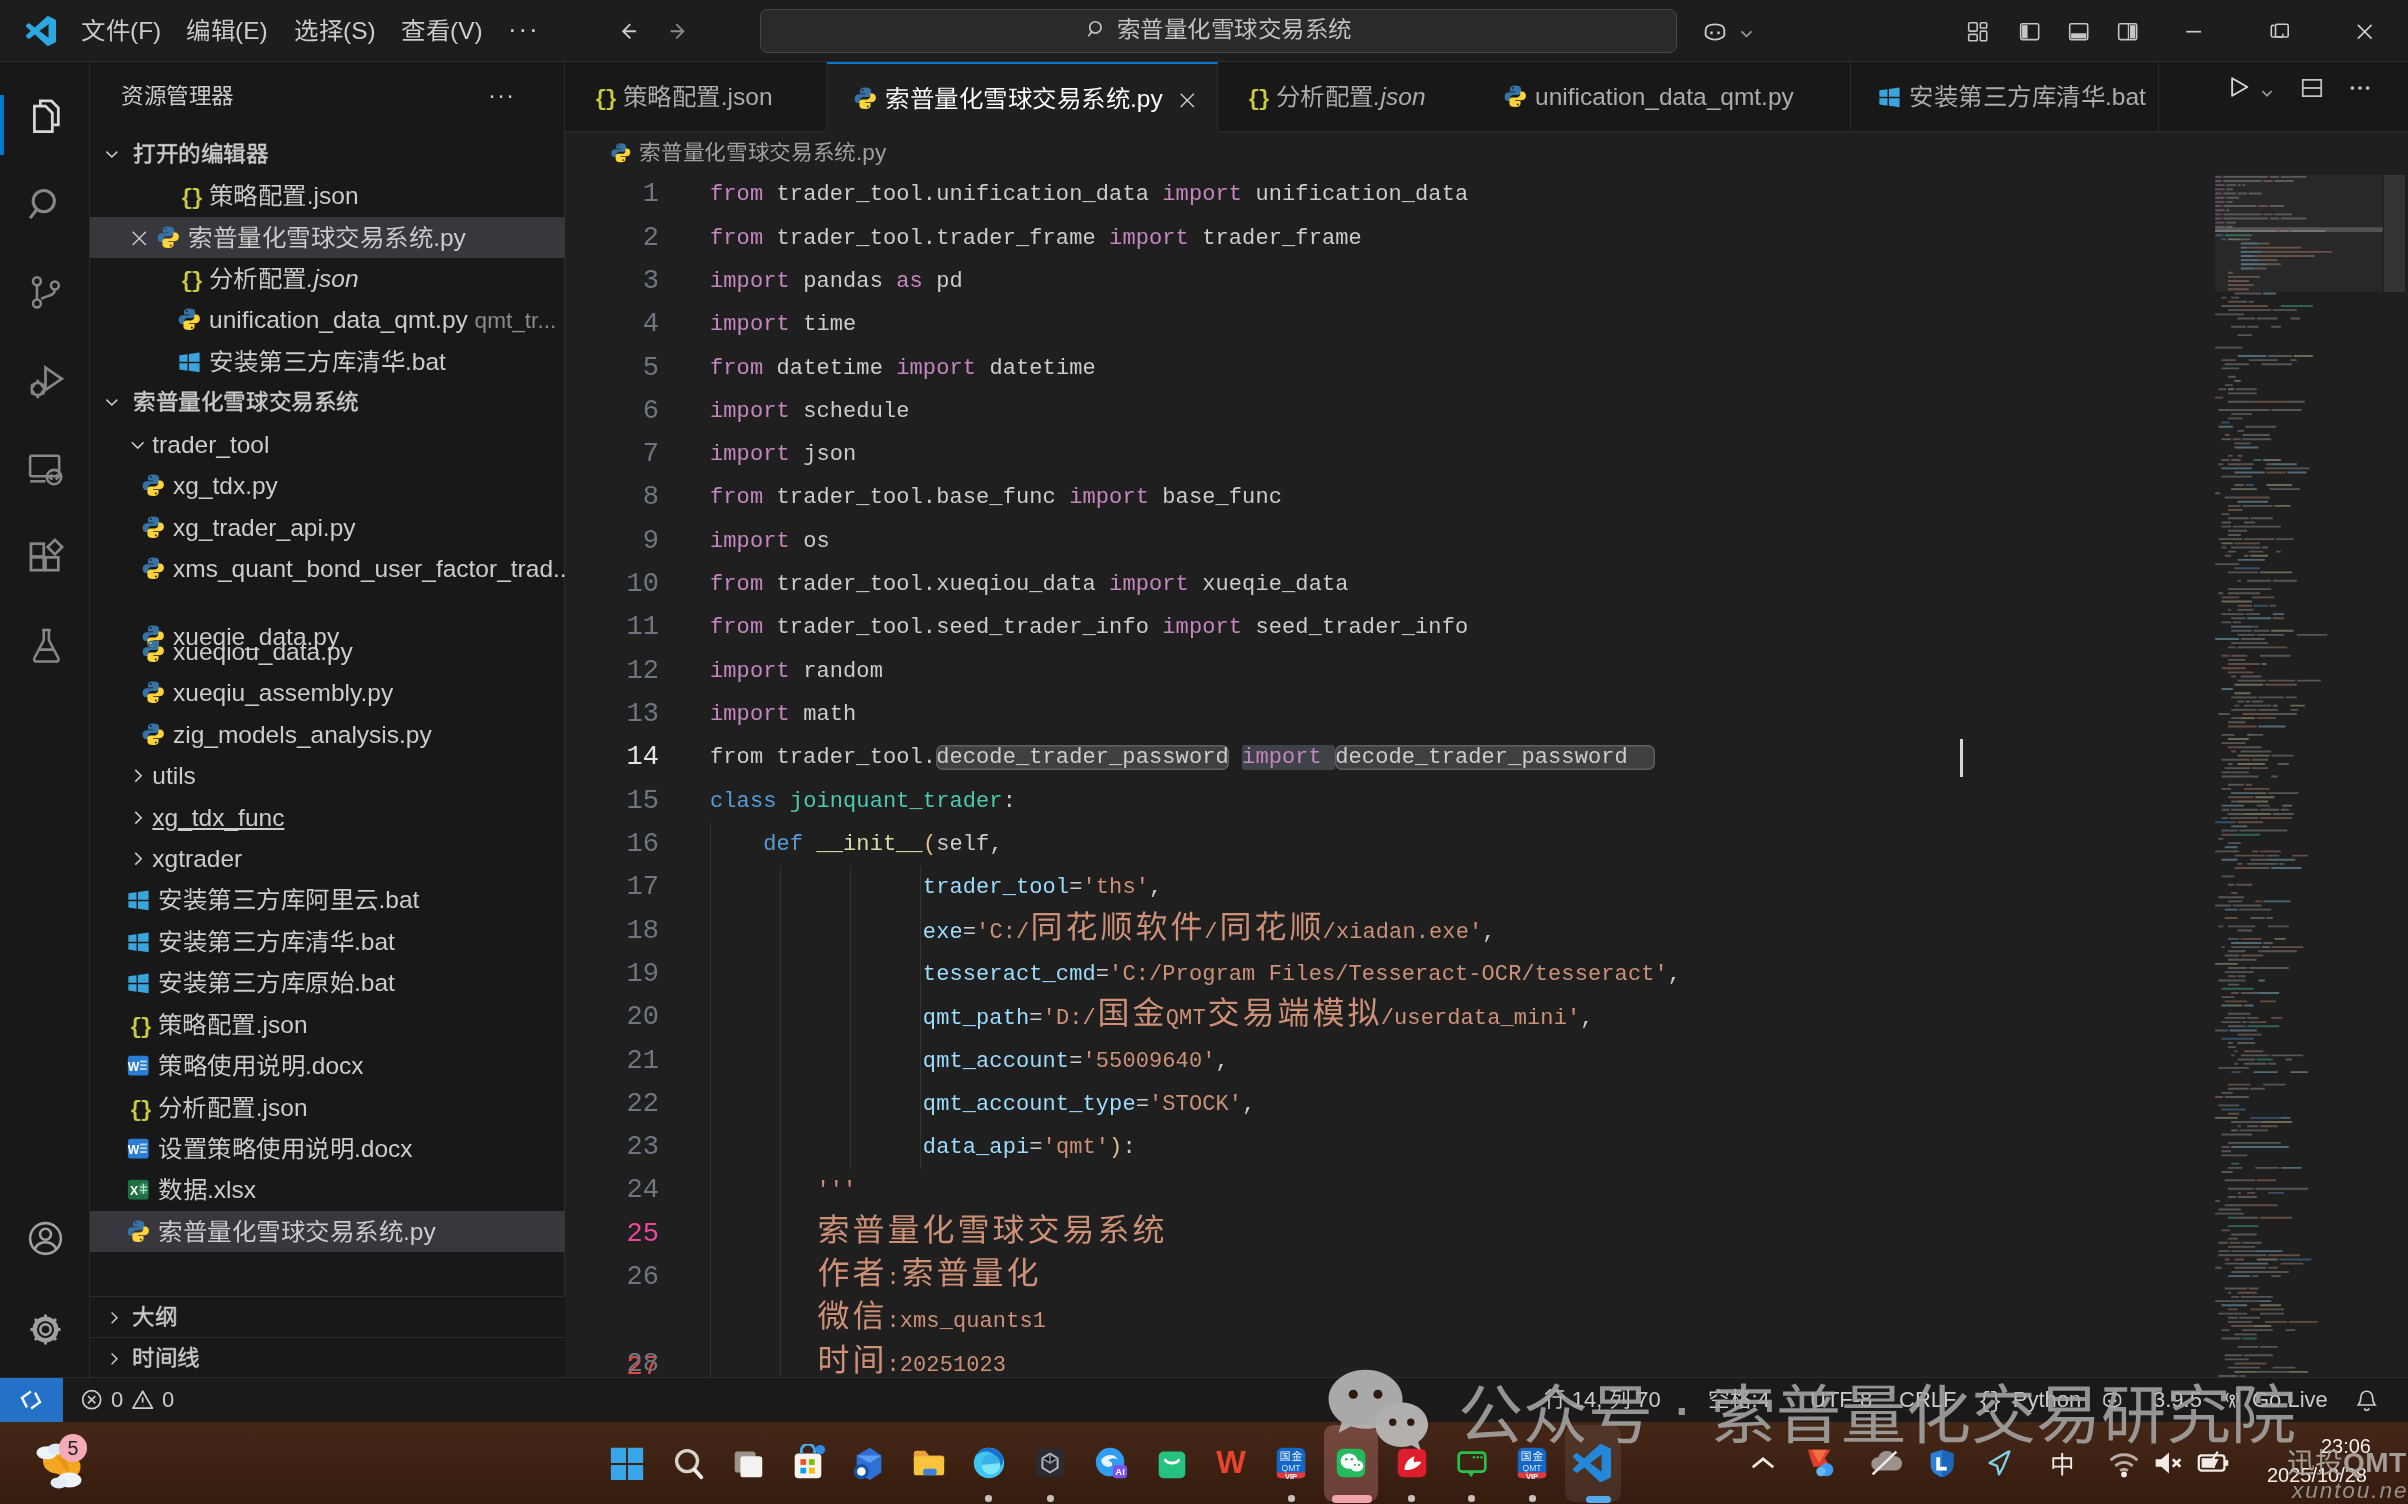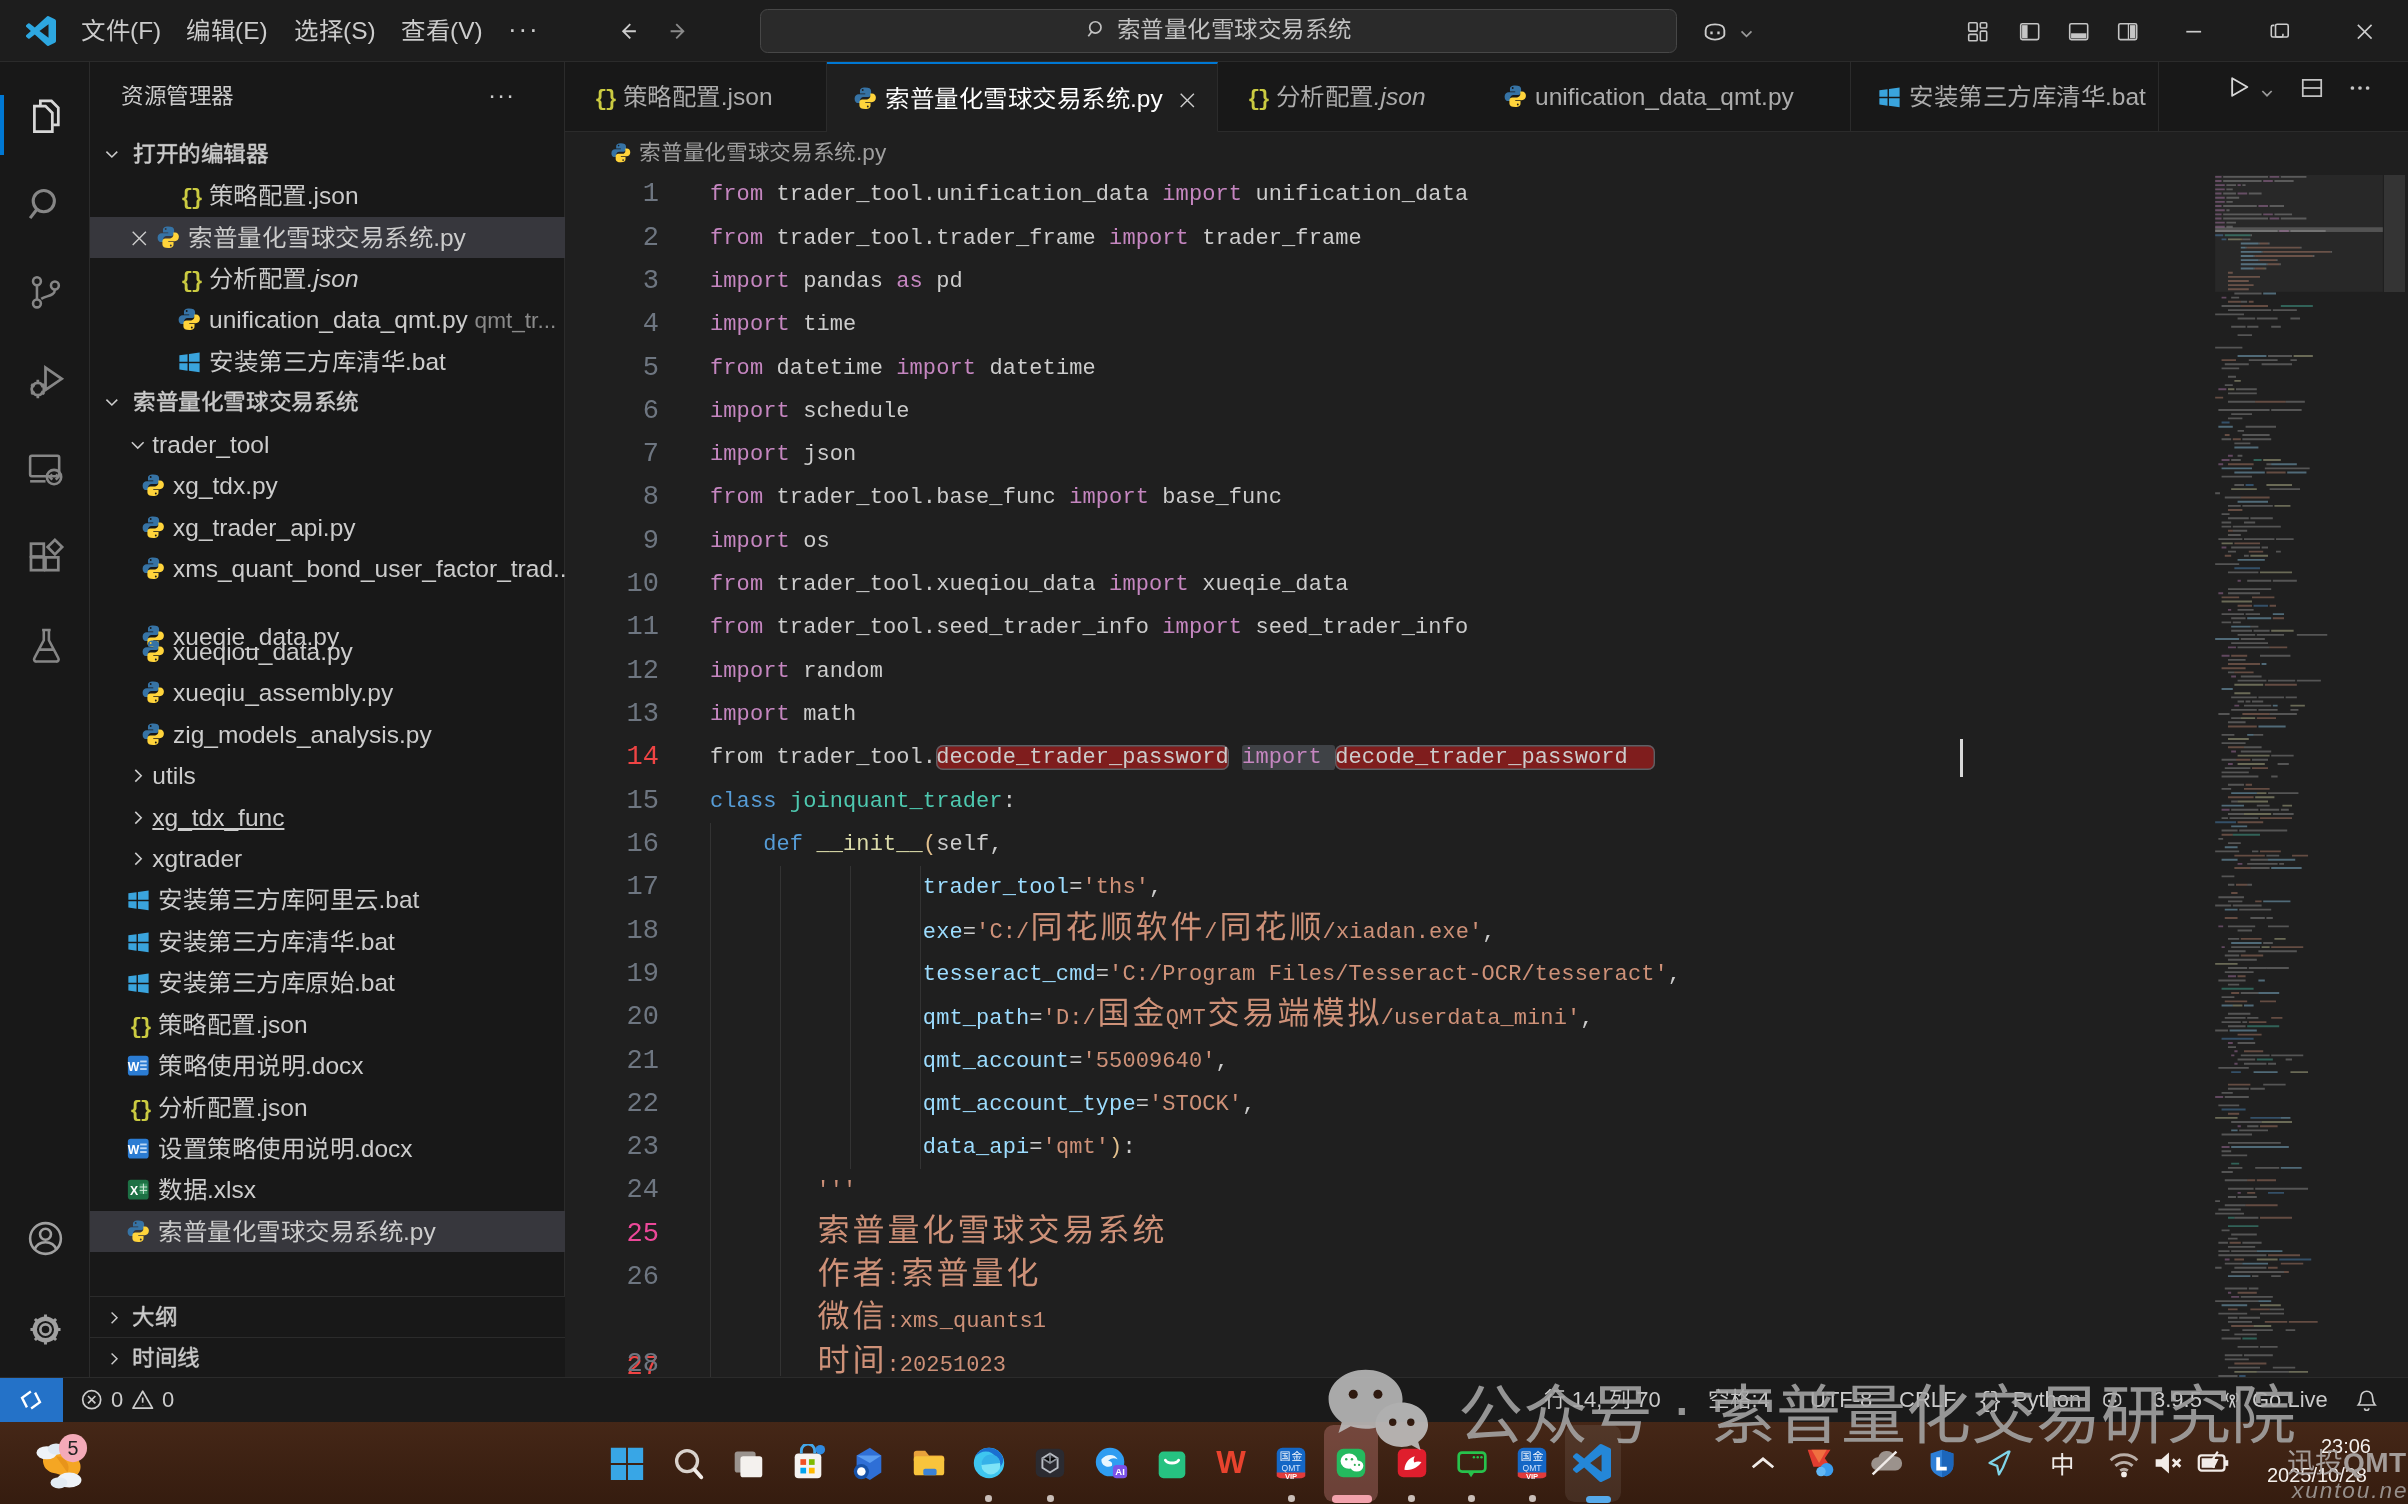--- a/index.html
+++ b/index.html
@@ -13,21 +13,21 @@
 .kw{width:65px;height:65px;vertical-align:-8px}
 .kq{width:28px;height:28px;vertical-align:-3.6px}
 .kb use{stroke:currentColor;stroke-width:26px}
 
 .k{color:#C586C0}.b{color:#569CD6}.c{color:#4EC9B0}.f{color:#DCDCAA}
 .p{color:#9CDCFE}.s{color:#CE9178}.t{color:#cccccc}.y{color:#E2C08D}
 .cl{position:absolute;left:710px;height:43px;line-height:43px;white-space:pre;
 font-family:"Liberation Mono",monospace;font-size:22px;letter-spacing:0.1px}
 .lnum{position:absolute;left:565px;width:94px;text-align:right;height:43px;line-height:43px;
 font-family:"Liberation Mono",monospace;font-size:27px;color:#6e7681}
-.occ{background:#7f1d1d;box-shadow:inset 0 0 0 1.4px #5c6065;border-radius:7px}
+.occ{background:#404040;box-shadow:inset 0 0 0 1.4px #5c6065;border-radius:7px}
 .guide{position:absolute;width:0.9px;background:#333333}
 
 .row{position:absolute;left:90px;width:475px;height:41px;line-height:41px;color:#cccccc;font-size:24.5px;white-space:nowrap;overflow:hidden}
 .twrap{position:absolute;top:62px;height:70px;border-bottom:0.9px solid #2b2b2b;line-height:70px;font-size:24.5px;color:#acacac;background:#181818;border-right:0.9px solid #2b2b2b;white-space:nowrap}
 .sb-it{position:absolute;height:45px;line-height:45px;font-size:22px;color:#cccccc;white-space:nowrap}
 .ic{display:inline-block;vertical-align:middle}
 .jic{color:#cbcb41;font-weight:700;font-family:"Liberation Mono",monospace;font-size:21.7px;display:inline-block;width:28px;text-align:center;letter-spacing:-1.9px}
 </style></head><body>
 <svg width="0" height="0" style="position:absolute">
     <defs>
@@ -805,21 +805,21 @@
 <div class="lnum" style="top:520px;color:#6e7681">9</div>
 <div class="cl" style="top:520px"><span class="k">import</span><span class="t"> os</span></div>
 <div class="lnum" style="top:563px;color:#6e7681">10</div>
 <div class="cl" style="top:563px"><span class="k">from</span><span class="t"> trader_tool.xueqiou_data </span><span class="k">import</span><span class="t"> xueqie_data</span></div>
 <div class="lnum" style="top:606px;color:#6e7681">11</div>
 <div class="cl" style="top:606px"><span class="k">from</span><span class="t"> trader_tool.seed_trader_info </span><span class="k">import</span><span class="t"> seed_trader_info</span></div>
 <div class="lnum" style="top:650px;color:#6e7681">12</div>
 <div class="cl" style="top:650px"><span class="k">import</span><span class="t"> random</span></div>
 <div class="lnum" style="top:693px;color:#6e7681">13</div>
 <div class="cl" style="top:693px"><span class="k">import</span><span class="t"> math</span></div>
-<div class="lnum" style="top:736px;color:#ef4444">14</div>
+<div class="lnum" style="top:736px;color:#e5e5e5">14</div>
 <div class="lnum" style="top:780px;color:#6e7681">15</div>
 <div class="cl" style="top:780px"><span class="b">class</span><span class="t"> </span><span class="c">joinquant_trader</span><span class="t">:</span></div>
 <div class="lnum" style="top:823px;color:#6e7681">16</div>
 <div class="cl" style="top:823px"><span class="t">    </span><span class="b">def</span><span class="t"> </span><span class="f">__init__</span><span class="y">(</span><span class="t">self</span><span class="t">,</span></div>
 <div class="lnum" style="top:866px;color:#6e7681">17</div>
 <div class="cl" style="top:866px"><span class="t">                </span><span class="p">trader_tool</span><span class="t">=</span><span class="s">'ths'</span><span class="t">,</span></div>
 <div class="lnum" style="top:910px;color:#6e7681">18</div>
 <div class="cl" style="top:910px"><span class="t">                </span><span class="p">exe</span><span class="t">=</span><span class="s">'C:/<svg class="cj kc" viewBox="0 -880 1000 1000">
         <use href="#g540C"></use>
       </svg><svg class="cj kc" viewBox="0 -880 1000 1000">

